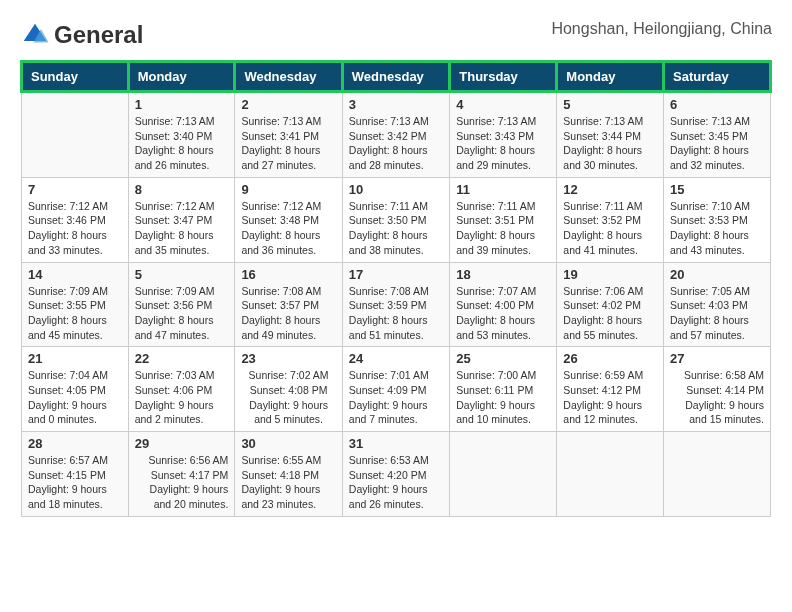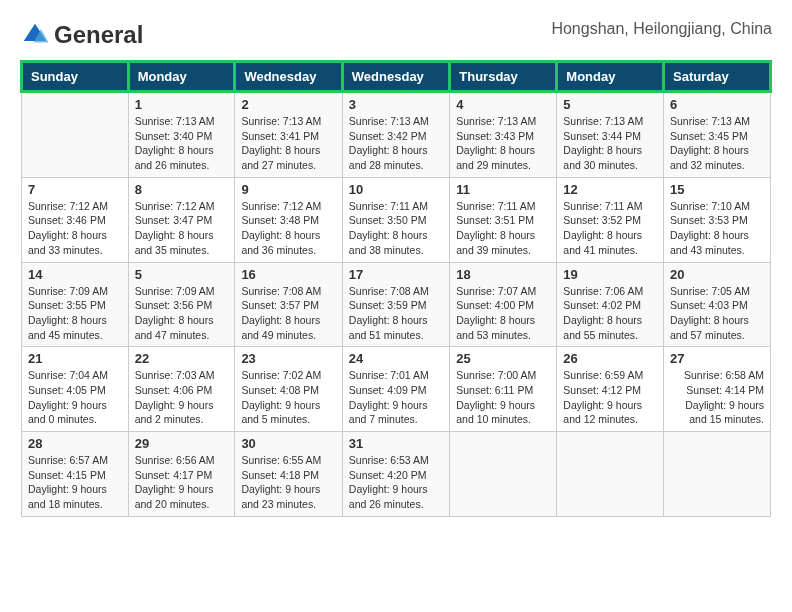--- a/index.html
+++ b/index.html
@@ -275,21 +275,21 @@
         </td>
         <td>
           <div class="day-number">22</div>
           <div class="day-info" style="white-space: pre-line;">Sunrise: 7:03 AM
 Sunset: 4:06 PM
 Daylight: 9 hours
 and 2 minutes.</div>
         </td>
         <td>
           <div class="day-number">23</div>
-          <div class="day-info" style="white-space: pre-line;">Sunrise: 7:02 AM
+          <div class="day-info" style="white-space: pre-line; text-align: center;">Sunrise: 7:02 AM
 Sunset: 4:08 PM
 Daylight: 9 hours
 and 5 minutes.</div>
         </td>
         <td>
           <div class="day-number">24</div>
           <div class="day-info" style="white-space: pre-line;">Sunrise: 7:01 AM
 Sunset: 4:09 PM
 Daylight: 9 hours
 and 7 minutes.</div>
@@ -319,21 +319,21 @@
       <tr>
         <td>
           <div class="day-number">28</div>
           <div class="day-info" style="white-space: pre-line;">Sunrise: 6:57 AM
 Sunset: 4:15 PM
 Daylight: 9 hours
 and 18 minutes.</div>
         </td>
         <td>
           <div class="day-number">29</div>
-          <div class="day-info" style="white-space: pre-line;">Sunrise: 6:56 AM
+          <div class="day-info" style="white-space: pre-line; text-align: right;">Sunrise: 6:56 AM
 Sunset: 4:17 PM
 Daylight: 9 hours
 and 20 minutes.</div>
         </td>
         <td>
           <div class="day-number">30</div>
           <div class="day-info" style="white-space: pre-line;">Sunrise: 6:55 AM
 Sunset: 4:18 PM
 Daylight: 9 hours
 and 23 minutes.</div>

